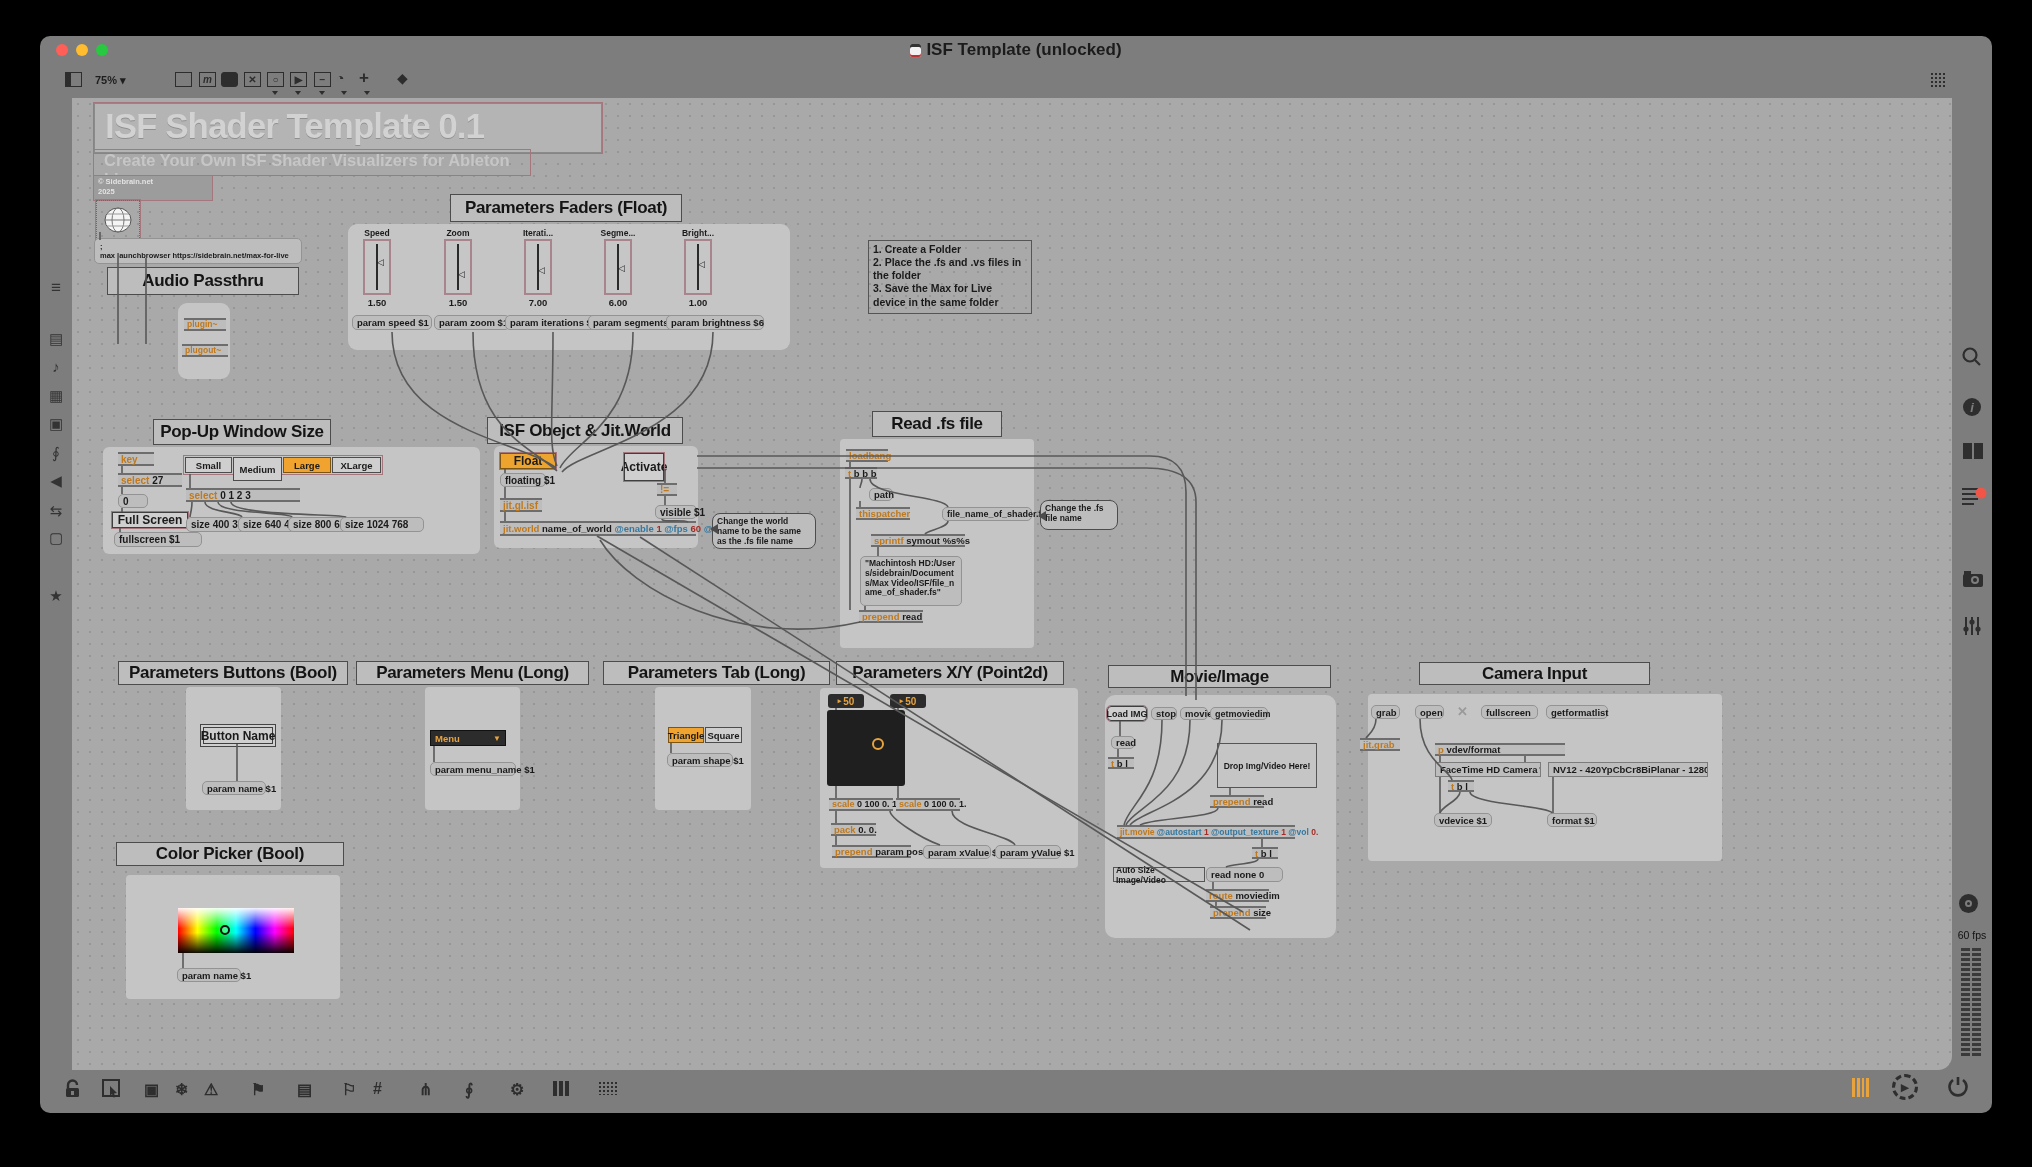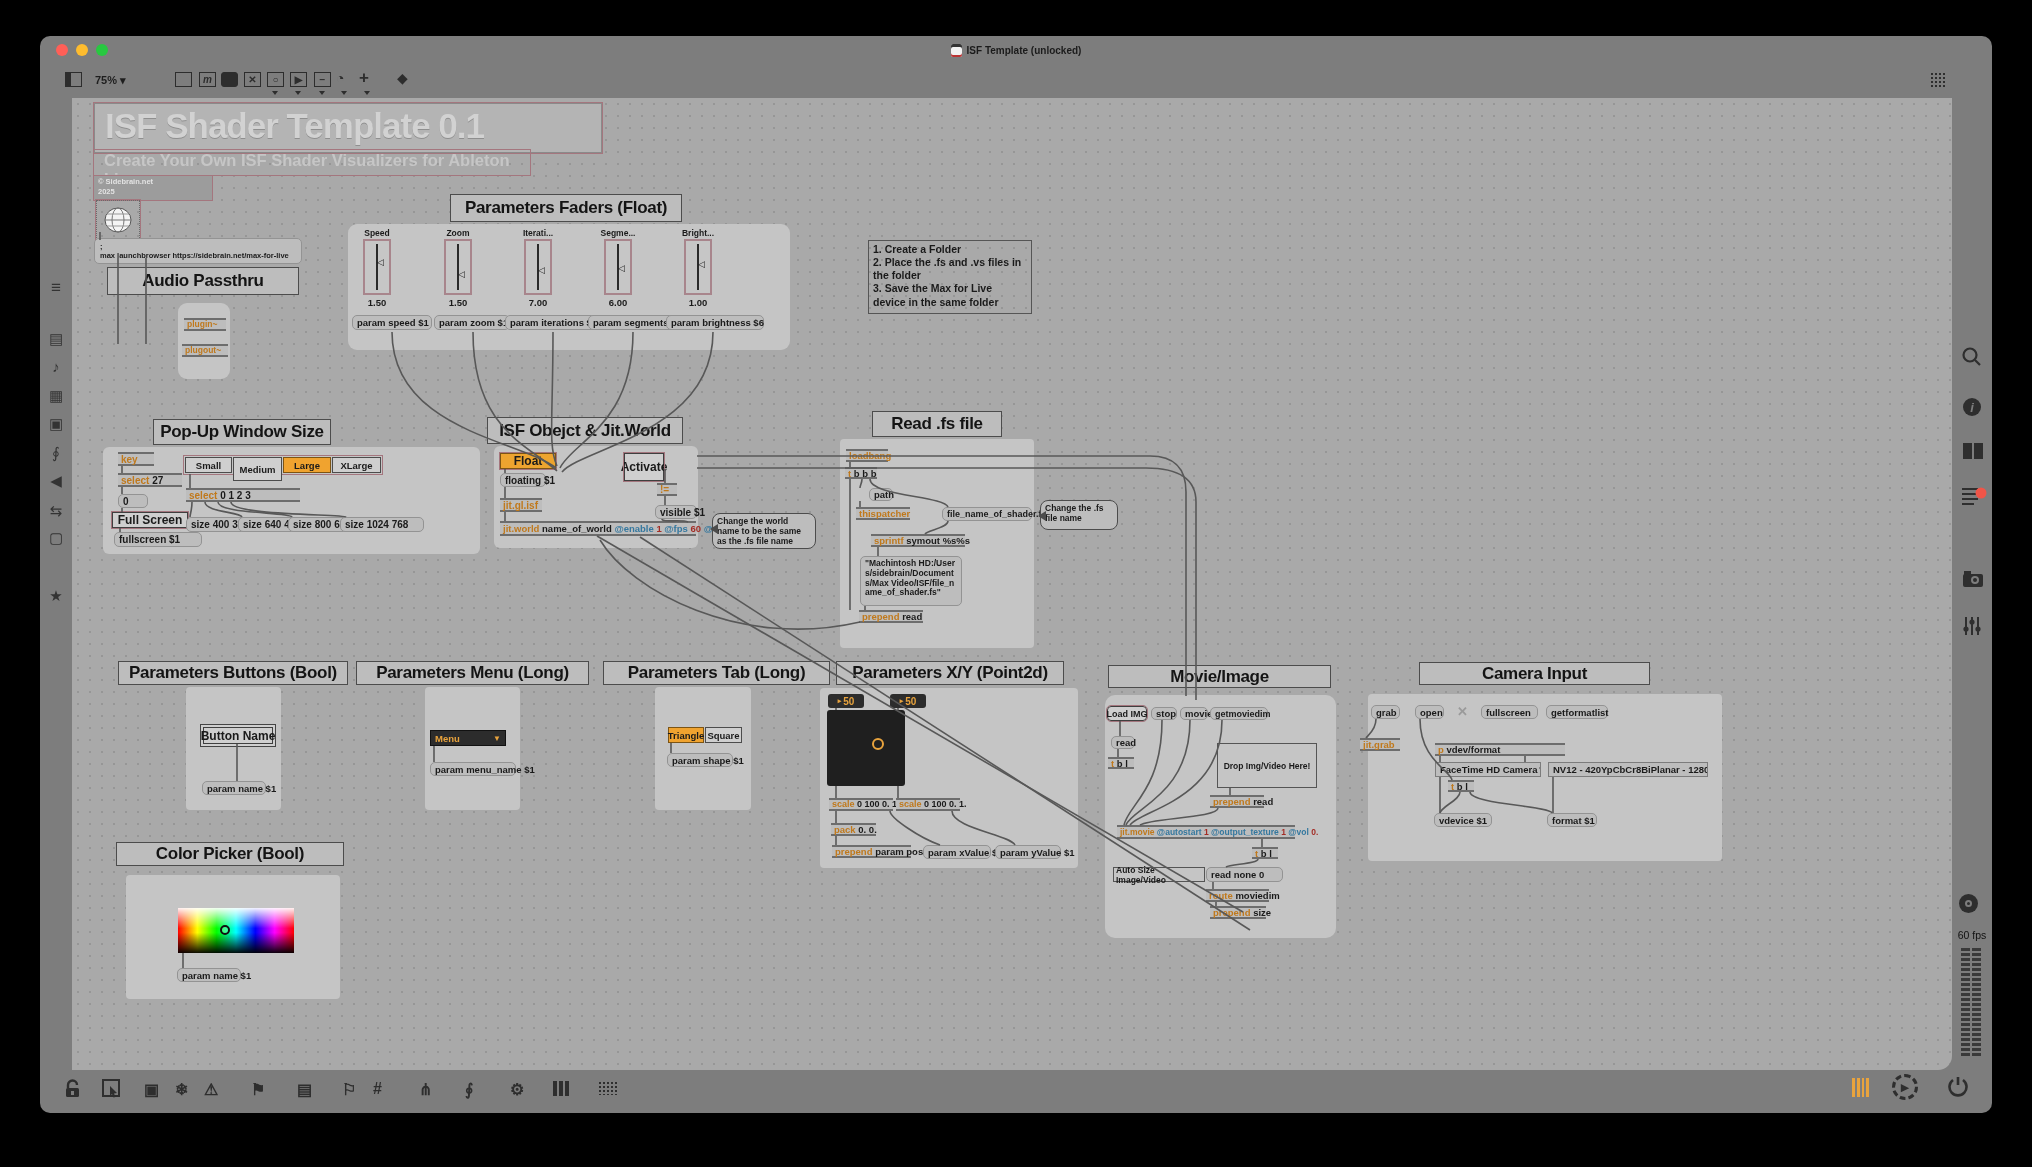--- a/index.html
+++ b/index.html
@@ -2,21 +2,21 @@
 <html><head>
 <meta charset="utf-8">
 <style>
 *{margin:0;padding:0;box-sizing:border-box}
 html,body{width:2032px;height:1167px;background:#000;overflow:hidden;
   font-family:"Liberation Sans",sans-serif;position:relative}
 .abs{position:absolute}
 
 #win{position:absolute;left:40px;top:36px;width:1952px;height:1077px;background:#7d7d7d;border-radius:10px}
 #titlebar{position:absolute;left:40px;top:36px;width:1952px;height:28px;display:flex;align-items:center;justify-content:center;
-  color:#1b1b1b;font-size:10px;font-weight:bold}
+  color:#1b1b1b;font-size:17px;font-weight:bold}
 .tlight{width:12px;height:12px;border-radius:50%;display:inline-block}
 #toolbar{position:absolute;left:40px;top:64px;width:1952px;height:34px}
 .tbico{position:absolute;top:8px;width:17px;height:15px;border:1.6px solid #2d2d2d;color:#2d2d2d;
   font-size:10px;font-weight:bold;display:flex;align-items:center;justify-content:center}
 .tbcaret{position:absolute;top:27px;width:0;height:0;border-left:3.5px solid transparent;border-right:3.5px solid transparent;border-top:4px solid #2d2d2d}
 
 #canvas{position:absolute;left:72px;top:98px;width:1880px;height:972px;background:#a9a9a9;
   background-image:radial-gradient(#969696 1px,transparent 1.3px);background-size:12px 12px;
   border-radius:0 0 14px 0}
 #leftstrip{position:absolute;left:40px;top:98px;width:32px;height:972px}

